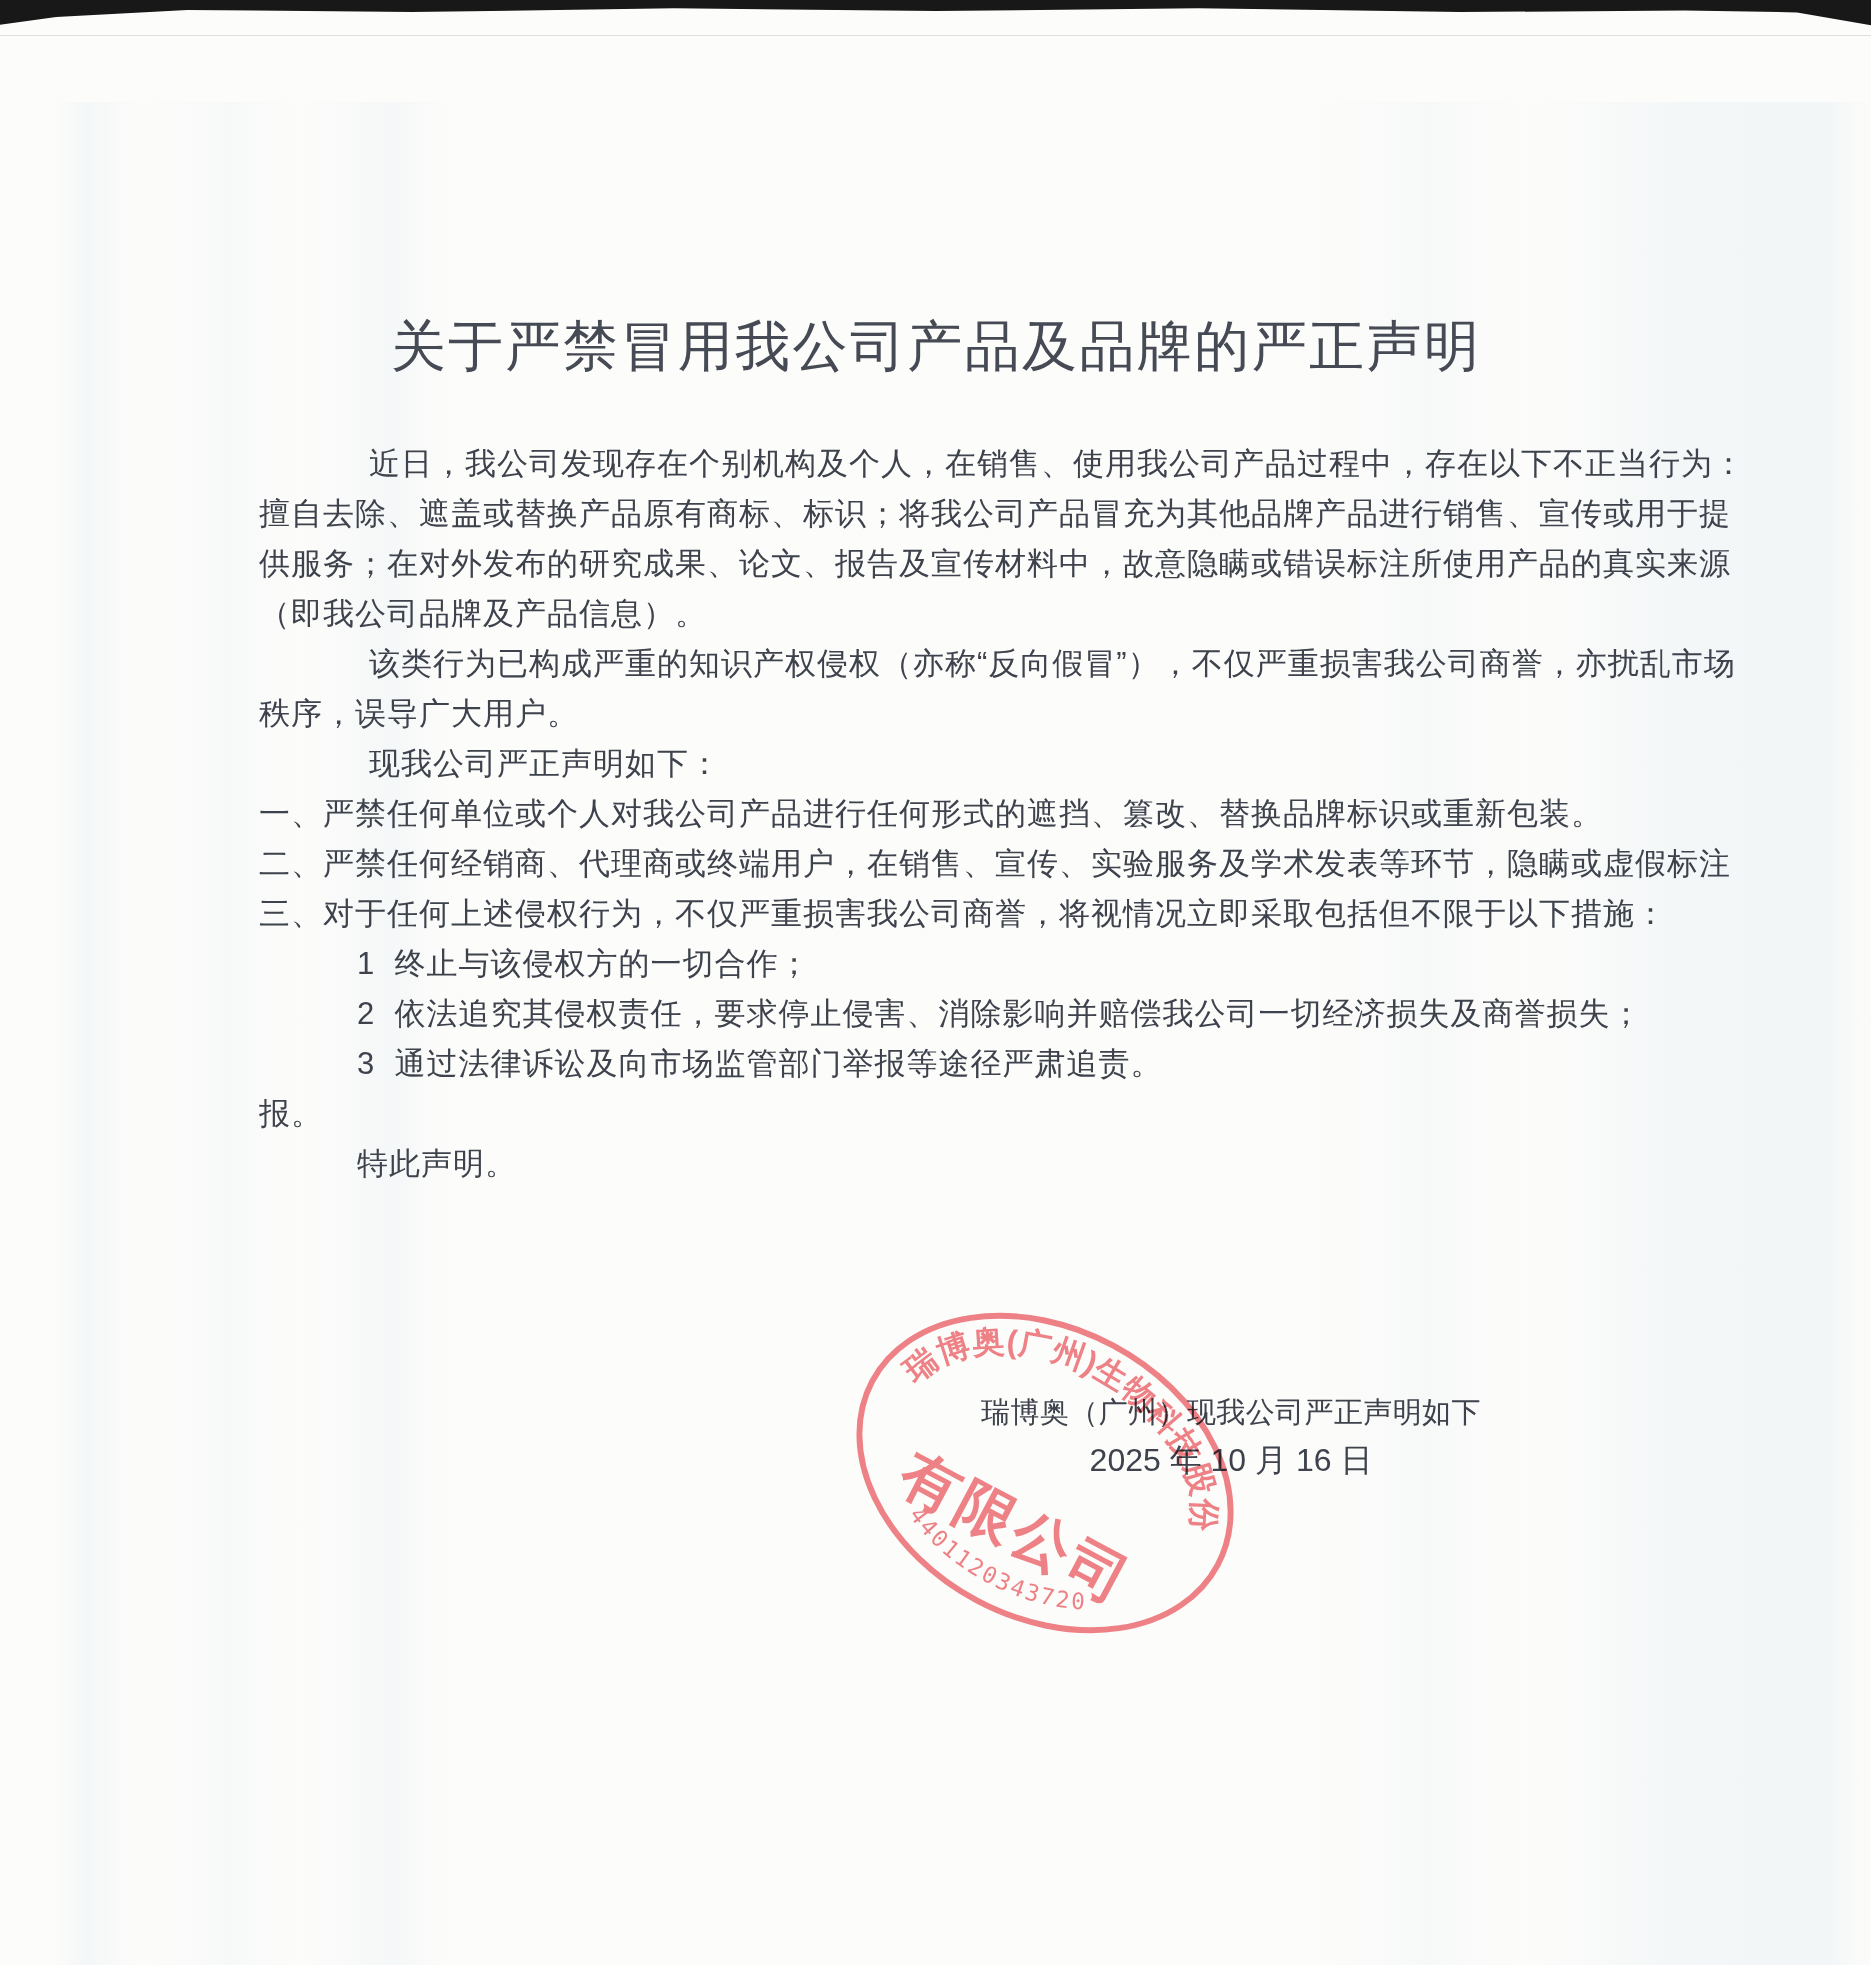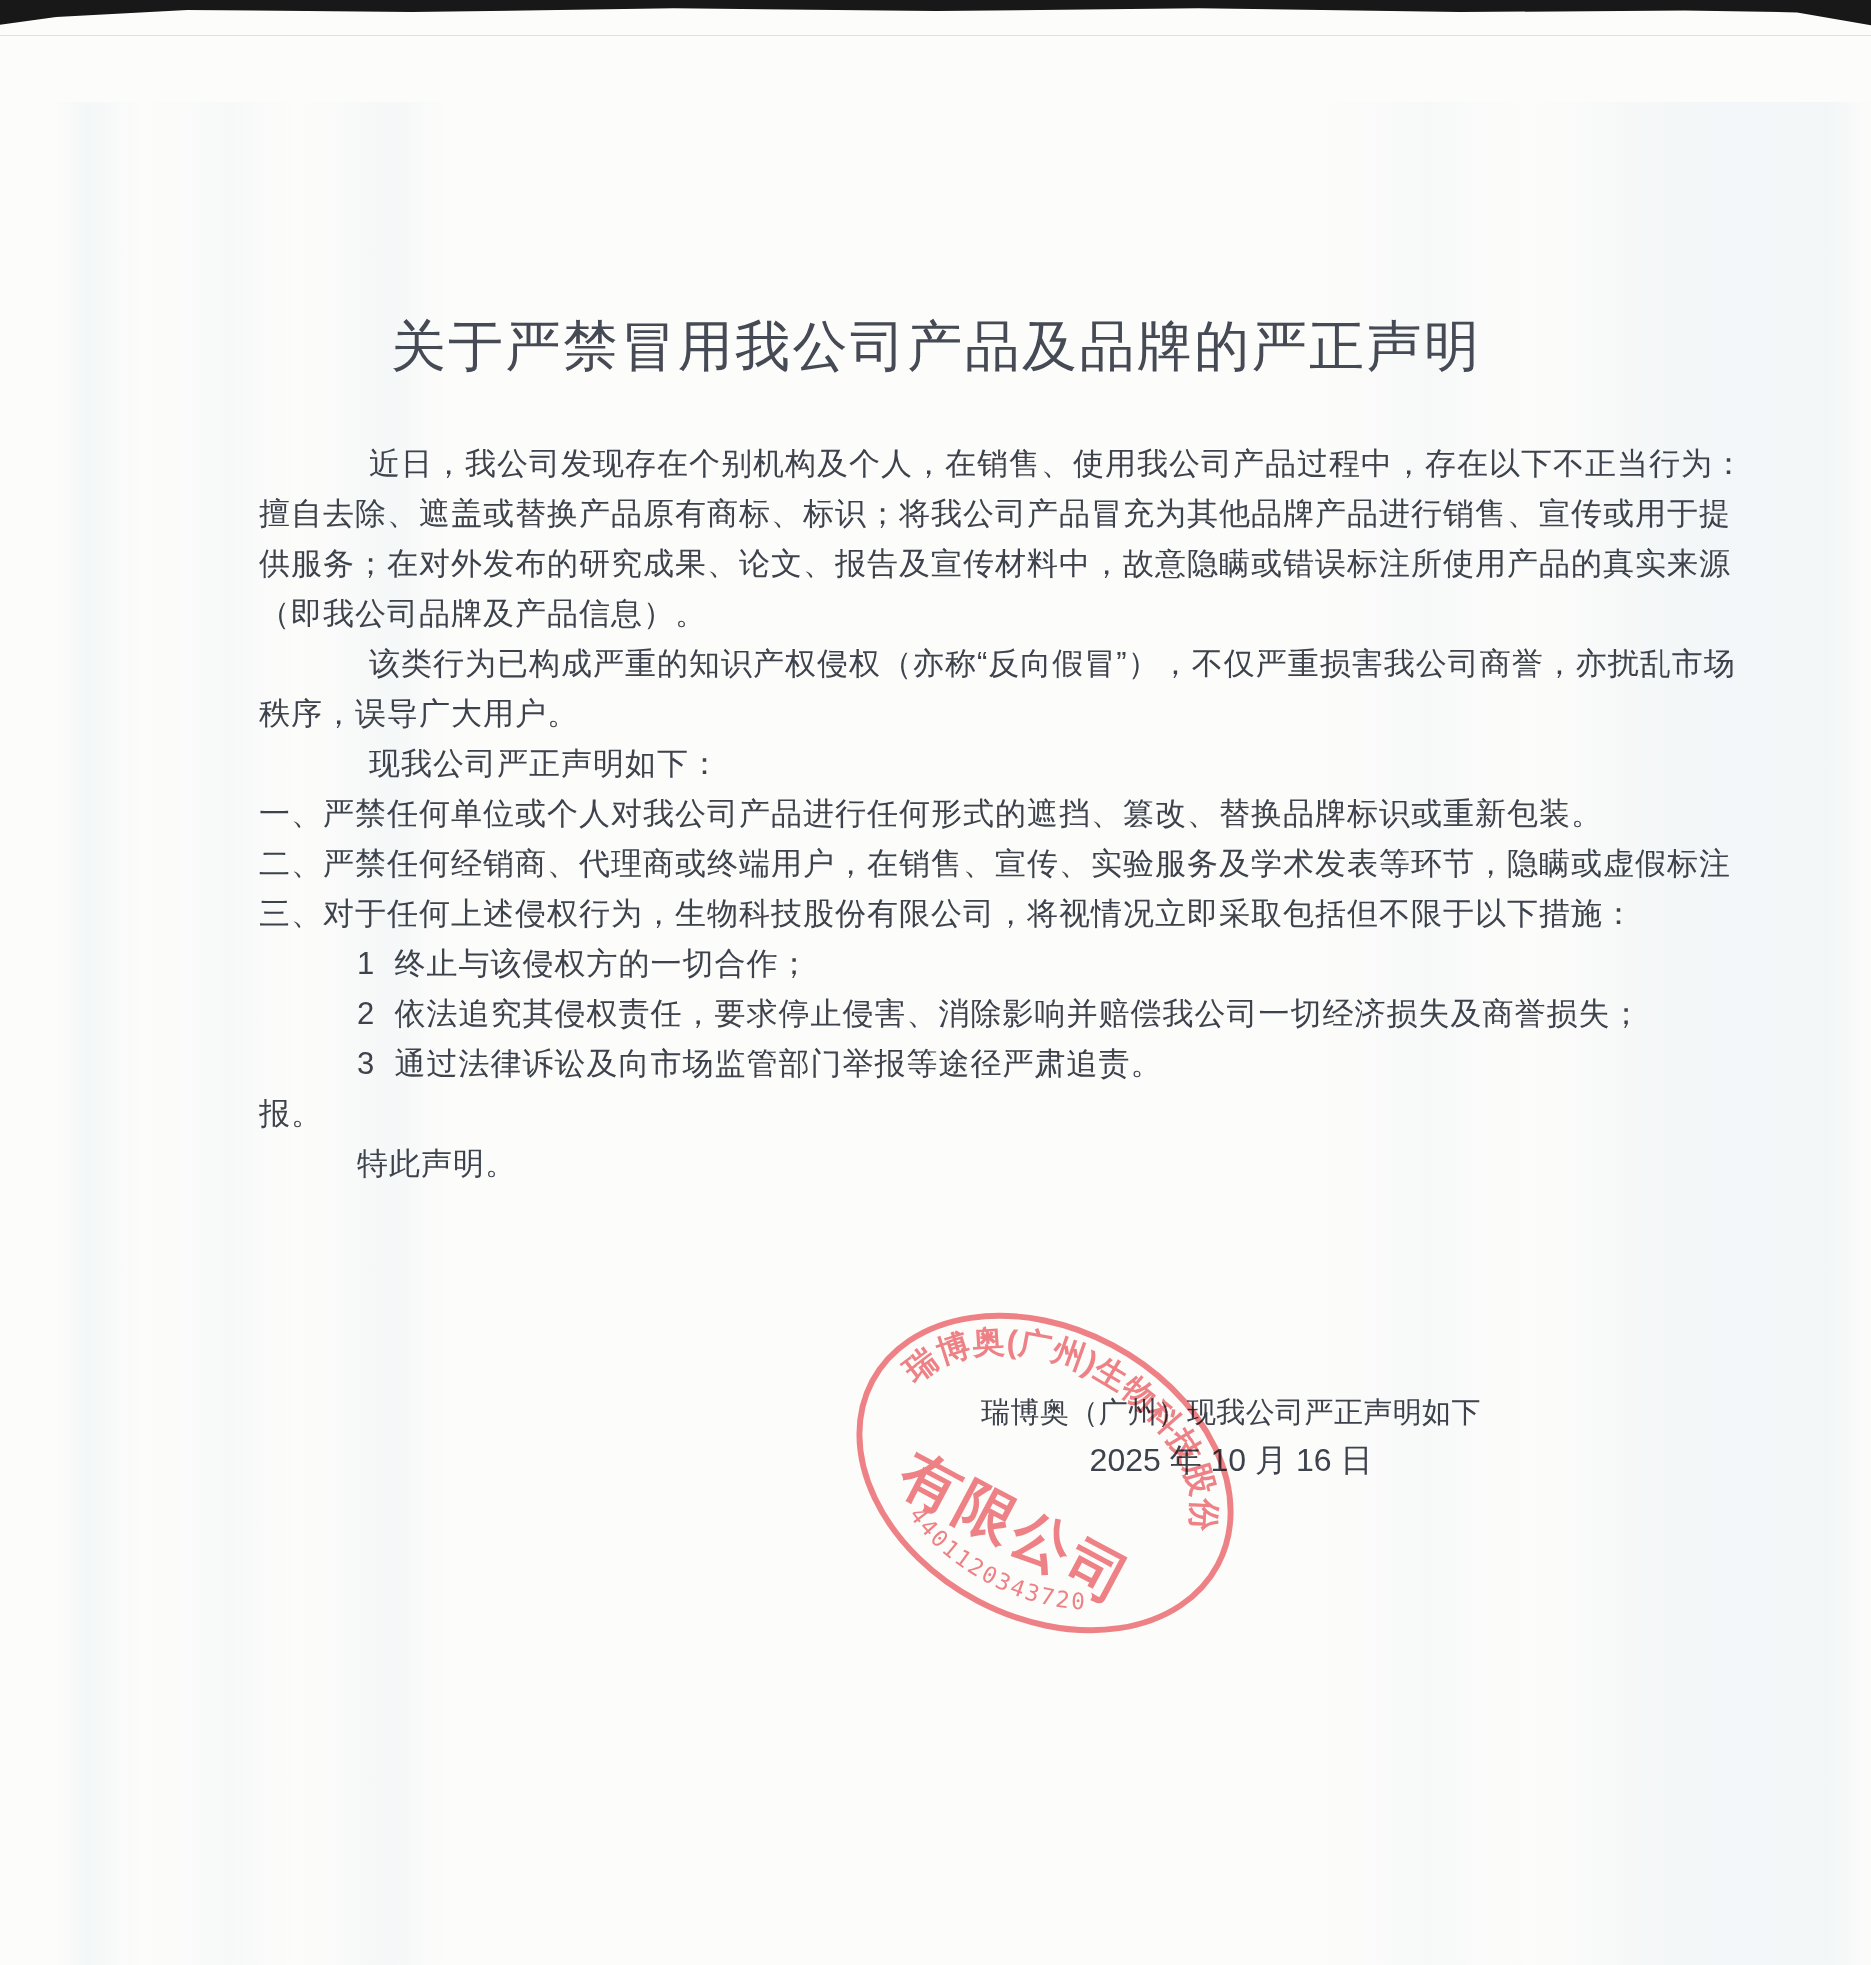--- a/index.html
+++ b/index.html
@@ -85,21 +85,21 @@
   <div id="body-text">
       <div class="line" style="padding-left: 110px;">近日，我公司发现存在个别机构及个人，在销售、使用我公司产品过程中，存在以下不正当行为：</div>
       <div class="line" style="padding-left: 0px;">擅自去除、遮盖或替换产品原有商标、标识；将我公司产品冒充为其他品牌产品进行销售、宣传或用于提</div>
       <div class="line" style="padding-left: 0px;">供服务；在对外发布的研究成果、论文、报告及宣传材料中，故意隐瞒或错误标注所使用产品的真实来源</div>
       <div class="line" style="padding-left: 0px;">（即我公司品牌及产品信息）。</div>
       <div class="line" style="padding-left: 110px;">该类行为已构成严重的知识产权侵权（亦称“反向假冒”），不仅严重损害我公司商誉，亦扰乱市场</div>
       <div class="line" style="padding-left: 0px;">秩序，误导广大用户。</div>
       <div class="line" style="padding-left: 110px;">现我公司严正声明如下：</div>
       <div class="line" style="padding-left: 0px;">一、严禁任何单位或个人对我公司产品进行任何形式的遮挡、篡改、替换品牌标识或重新包装。</div>
       <div class="line" style="padding-left: 0px;">二、严禁任何经销商、代理商或终端用户，在销售、宣传、实验服务及学术发表等环节，隐瞒或虚假标注</div>
-      <div class="line" style="padding-left: 0px;">三、对于任何上述侵权行为，生物科技股份有限公司，将视情况立即采取包括但不限于以下措施：</div>
+      <div class="line" style="padding-left: 0px;">三、对于任何上述侵权行为，不仅严重损害我公司商誉，将视情况立即采取包括但不限于以下措施：</div>
       <div class="line" style="padding-left: 98px;">1  终止与该侵权方的一切合作；</div>
       <div class="line" style="padding-left: 98px;">2  依法追究其侵权责任，要求停止侵害、消除影响并赔偿我公司一切经济损失及商誉损失；</div>
       <div class="line" style="padding-left: 98px;">3  通过法律诉讼及向市场监管部门举报等途径严肃追责。</div>
       <div class="line" style="padding-left: 0px;">报。</div>
       <div class="line" style="padding-left: 98px;">特此声明。</div>
     </div>
 
   <div id="signature">
     <div id="company-name">瑞博奥（广州）现我公司严正声明如下</div>
     <div id="sign-date">2025 年 10 月 16 日</div>

